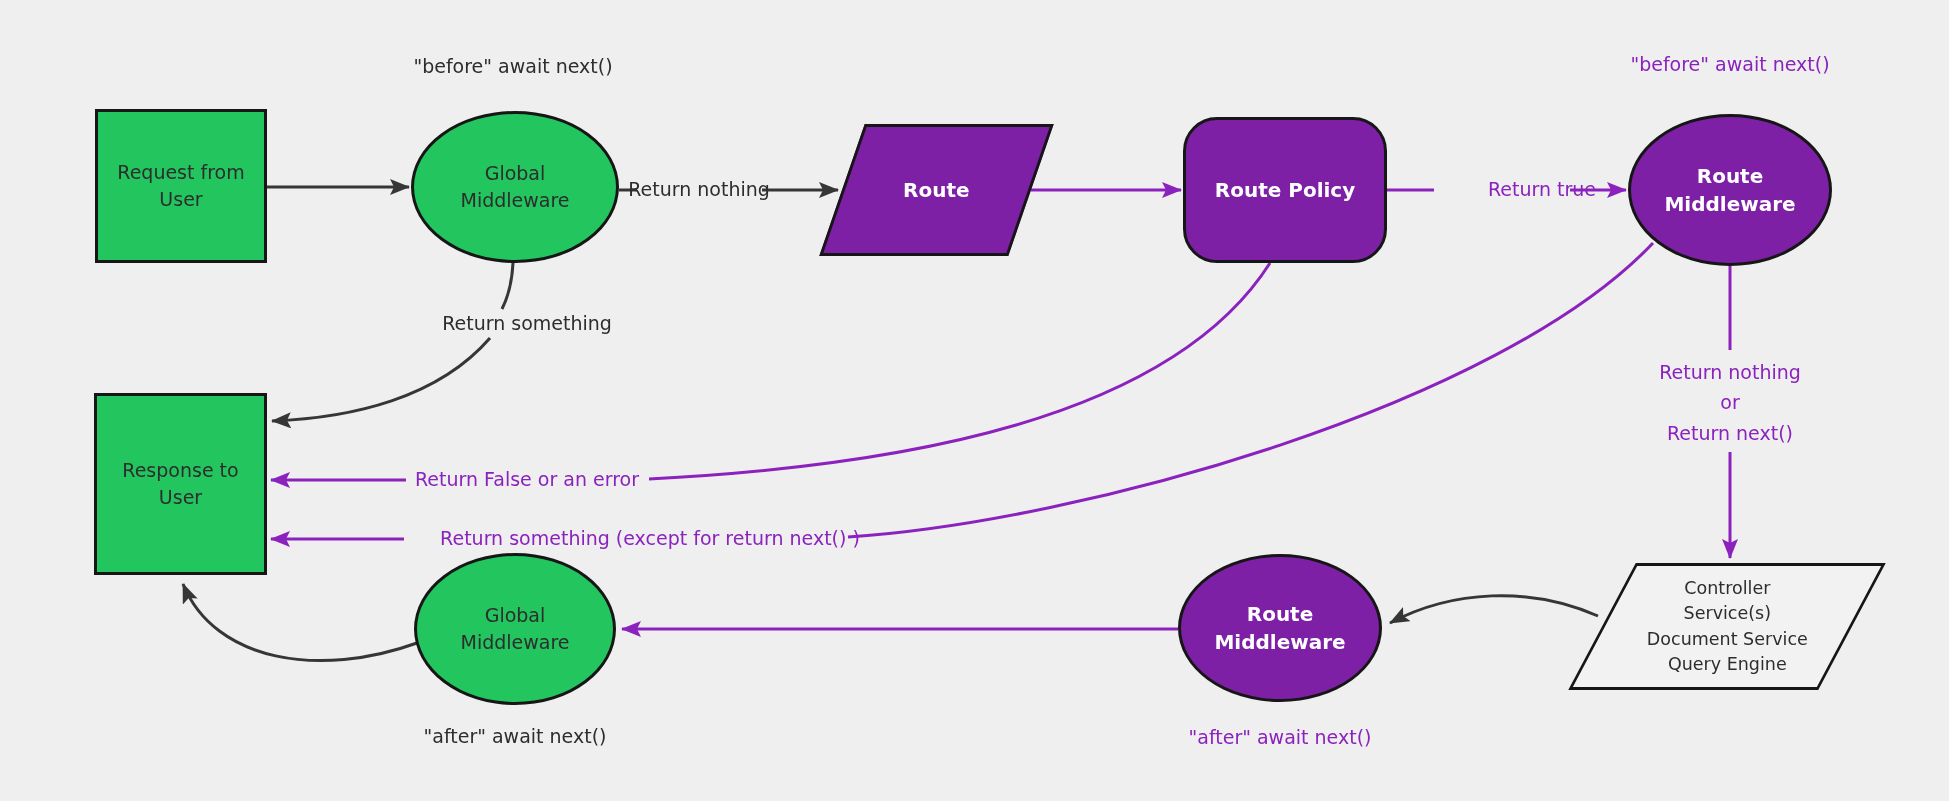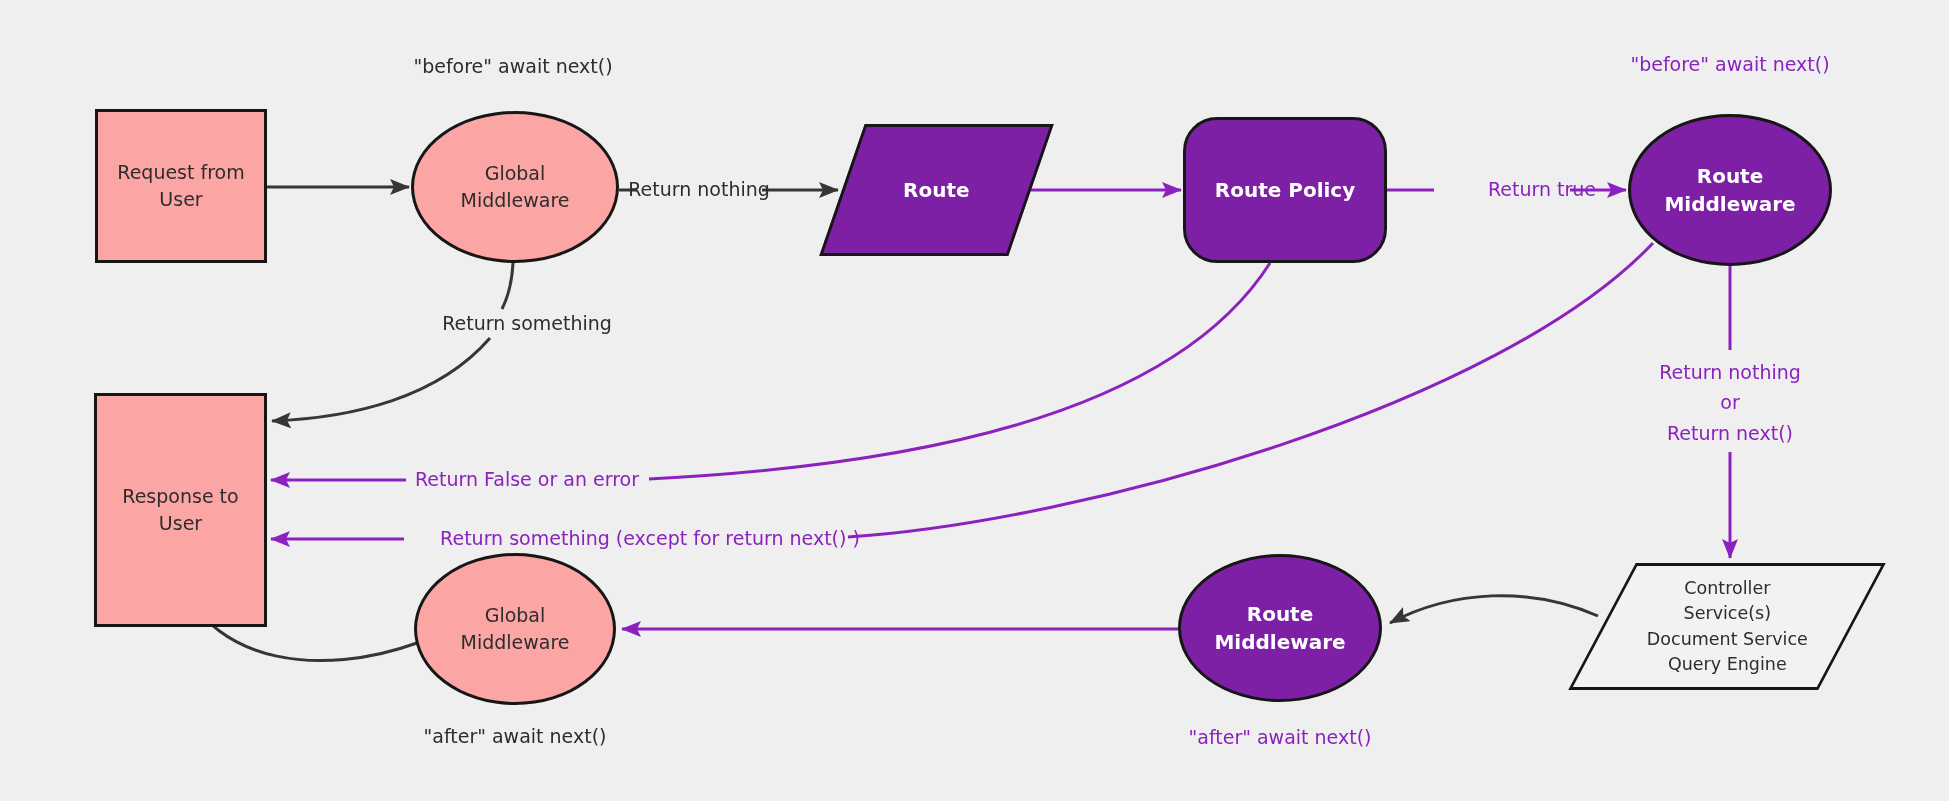--- a/index.html
+++ b/index.html
@@ -11,21 +11,21 @@
     overflow:hidden;
   }
   svg.edges{position:absolute;left:0;top:0;z-index:1;}
   .node{
     position:absolute;z-index:2;
     display:flex;align-items:center;justify-content:center;
     box-sizing:border-box;
     border:3.5px solid #161616;
     color:#2d2d2d;font-size:19px;line-height:1.4;text-align:center;
     white-space:pre-line;
-    background:#fca5a5;
+    background:#22c55e;
   }
   .node.ellipse{border-radius:50%;}
   .node.rounded{border-radius:34px;}
   .node.purple{background:#7d20a6;color:#ffffff;font-weight:bold;font-size:20px;}
   .node.para{transform:skewX(-19deg);}
   .node.para2{transform:skewX(-28deg);}
   .node .unskew{transform:skewX(19deg);display:block;}
   .node .unskew2{transform:skewX(28deg);display:block;font-weight:normal;color:#2d2d2d;font-size:17.5px;line-height:1.45;}
   .node.para2{background:#f2f2f2;}
   .elabel{
@@ -104,21 +104,21 @@
   <div class="node purple ellipse" style="left:1178px;top:554px;width:204px;height:148px;">
     <span>Route
 Middleware</span>
   </div>
 
   <div class="node ellipse" style="left:414px;top:553px;width:202px;height:152px;">
     <span>Global
 Middleware</span>
   </div>
 
-  <div class="node" style="left:94px;top:393px;width:173px;height:234px;">
+  <div class="node" style="left:94px;top:393px;width:173px;height:182px;">
     <span>Response to
 User</span>
   </div>
 
   <div class="elabel" style="left:513px;top:67px;">"before" await next()</div>
 
   <div class="elabel" style="left:699px;top:190px;">Return nothing</div>
 
   <div class="elabel purple" style="left:1502px;top:190px;margin-left:40px;">Return true</div>
 

